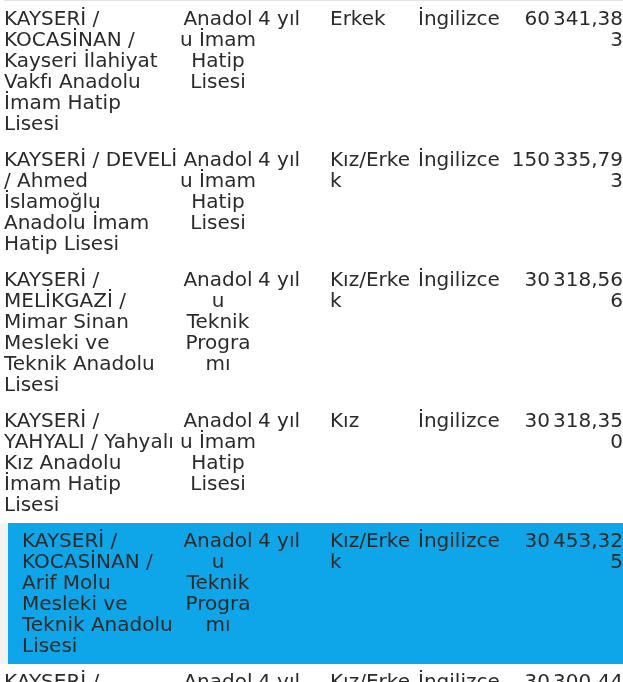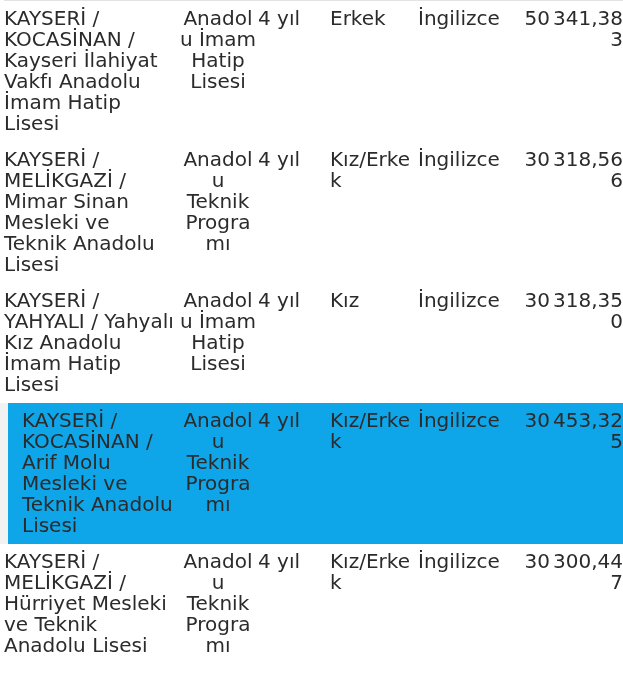--- a/index.html
+++ b/index.html
@@ -55,22 +55,31 @@
 <body>
 
 <table class="school-table">
   <tbody>
       <tr>
         <td class="col-name">KAYSERİ / KOCASİNAN / Kayseri İlahiyat Vakfı Anadolu İmam Hatip Lisesi</td>
         <td class="col-type">Anadolu İmam Hatip Lisesi</td>
         <td class="col-duration">4 yıl</td>
         <td class="col-gender">Erkek</td>
         <td class="col-language">İngilizce</td>
-        <td class="col-quota">50</td>
+        <td class="col-quota">60</td>
         <td class="col-score">341,383</td>
+      </tr>
+      <tr>
+        <td class="col-name">KAYSERİ / DEVELİ / Ahmed İslamoğlu Anadolu İmam Hatip Lisesi</td>
+        <td class="col-type">Anadolu İmam Hatip Lisesi</td>
+        <td class="col-duration">4 yıl</td>
+        <td class="col-gender">Kız/Erkek</td>
+        <td class="col-language">İngilizce</td>
+        <td class="col-quota">150</td>
+        <td class="col-score">335,793</td>
       </tr>
       <tr>
         <td class="col-name">KAYSERİ / MELİKGAZİ / Mimar Sinan Mesleki ve Teknik Anadolu Lisesi</td>
         <td class="col-type">Anadolu Teknik Programı</td>
         <td class="col-duration">4 yıl</td>
         <td class="col-gender">Kız/Erkek</td>
         <td class="col-language">İngilizce</td>
         <td class="col-quota">30</td>
         <td class="col-score">318,566</td>
       </tr>

